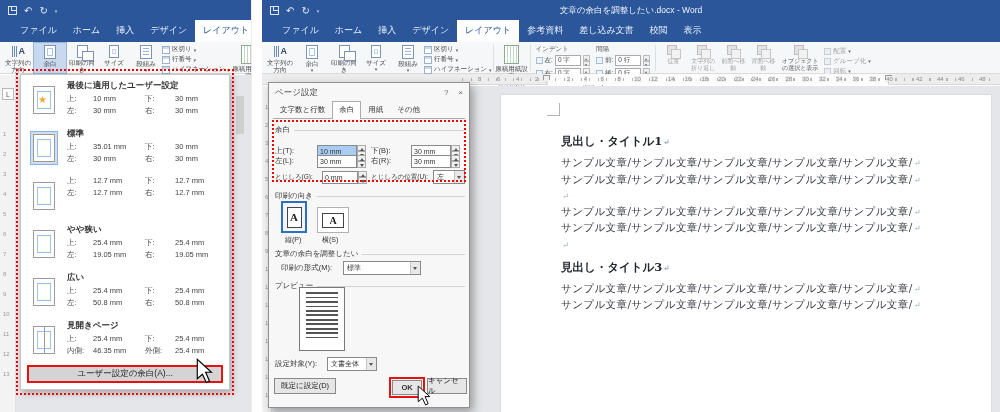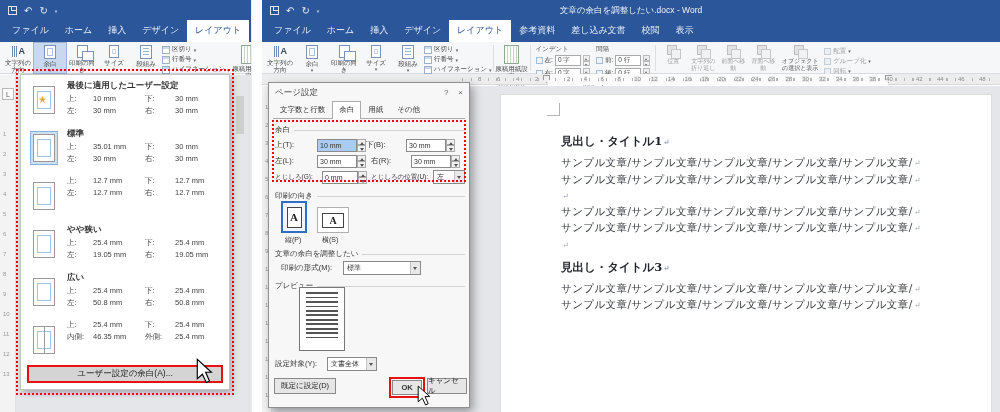--- a/index.html
+++ b/index.html
@@ -12,21 +12,21 @@
   
   .titlebar { position:absolute; left:0; top:0; right:0; height:21px; background:#2b579a; display:flex; align-items:center; padding-left:8px; color:#dfe7f5; }
   .qat { display:flex; align-items:center; gap:7px; }
   .i-save { width:9px; height:9px; border:1px solid #dfe7f5; position:relative; }
   .i-save::before { content:""; position:absolute; left:2px; top:0; width:4px; height:3px; border:1px solid #dfe7f5; border-top:none; }
   .uglyph { font-size:10px; line-height:10px; color:#dfe7f5; }
   .qat .dar { font-size:5px; color:#bccbe4; }
   .wtitle { position:absolute; left:0; right:0; text-align:center; font-size:8.5px; color:#eef2fa; pointer-events:none; }
 
   
-  .tabrow { position:absolute; left:0; top:21px; right:0; height:21px; background:#2b579a; display:flex; align-items:flex-end; padding-left:4px; }
+  .tabrow { position:absolute; left:0; top:21px; right:0; height:21px; background:#2b579a; display:flex; align-items:flex-end; padding-left:12px; }
   .tab { font-size:9px; color:#e8eefa; padding:4px 8px 5px; cursor:default; white-space:nowrap; }
   .tab.active { background:#fff; color:#2b579a; }
   .tellme { display:flex; align-items:center; gap:4px; margin-left:10px; padding-bottom:5px; font-size:8.5px; color:#dfe7f5; white-space:nowrap; }
   .bulb { width:7px; height:7px; border:1px solid #dfe7f5; border-radius:50%; position:relative; }
   .bulb::after { content:""; position:absolute; left:1.5px; bottom:-3px; width:3px; height:2px; background:#dfe7f5; }
 
   
   .ribbon { position:absolute; left:0; top:42px; right:0; height:32px; background:#f6f7f9; border-bottom:1px solid #d9dcdf; display:flex; align-items:stretch; padding:1px 2px 0; }
   .rgroup { display:flex; flex-direction:column; }
   .rg-content { flex:1; display:flex; align-items:flex-start; }
@@ -344,20 +344,21 @@
                 <span class="pl">右:</span>
                 <span class="pv">50.8 mm</span>
               </div>
             </div>
           </div>
           <div class="preset">
             <div class="iconwrap">
               <div class="picon mirror"></div>
             </div>
             <div class="ptext">
+              <div class="pname">見開きページ</div>
               <div class="pvals">
                 <span class="pl">上:</span>
                 <span class="pv">25.4 mm</span>
                 <span class="pl">下:</span>
                 <span class="pv">25.4 mm</span>
                 <span class="pl">内側:</span>
                 <span class="pv">46.35 mm</span>
                 <span class="pl">外側:</span>
                 <span class="pv">25.4 mm</span>
               </div>
@@ -645,28 +646,28 @@
           <span class="dtab active">余白</span>
           <span class="dtab">用紙</span>
           <span class="dtab">その他</span>
         </div>
 
       <div class="drow" style="top:40px;">
         <span class="grp-label" style="flex:1">
             <span>余白</span>
           </span>
       </div>
-      <div class="drow" style="top:55px;">
+      <div class="drow" style="top:61px;">
         <span class="dlab" style="width:42px">上(T):</span>
         <span class="dinput hl" style="width:40px">10 mm</span>
         <span class="spin">
             <i class="su"></i>
             <i class="sd"></i>
           </span>
-        <span class="dlab" style="width:40px; ">下(B):</span>
+        <span class="dlab" style="width:40px; margin-left:5px">下(B):</span>
         <span class="dinput" style="width:40px">30 mm</span>
         <span class="spin">
             <i class="su"></i>
             <i class="sd"></i>
           </span>
       </div>
       <div class="drow" style="top:71px;">
         <span class="dlab" style="width:42px">左(L):</span>
         <span class="dinput" style="width:40px">30 mm</span>
         <span class="spin">

